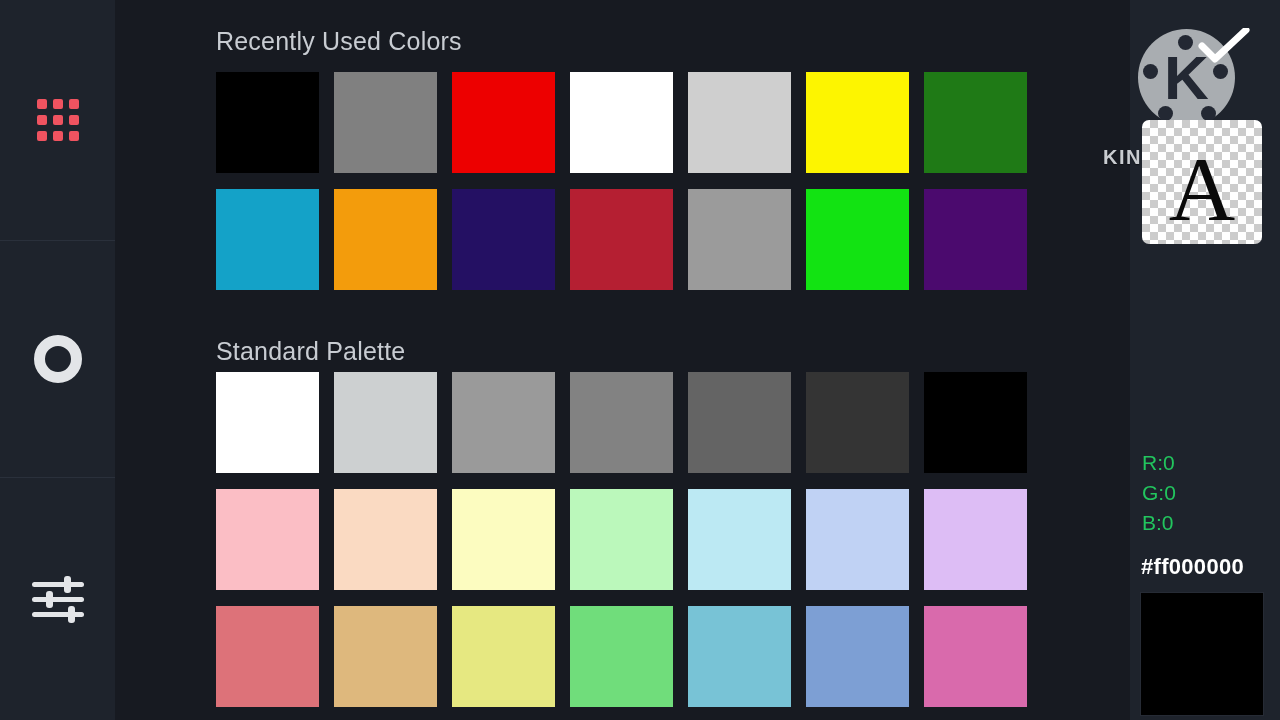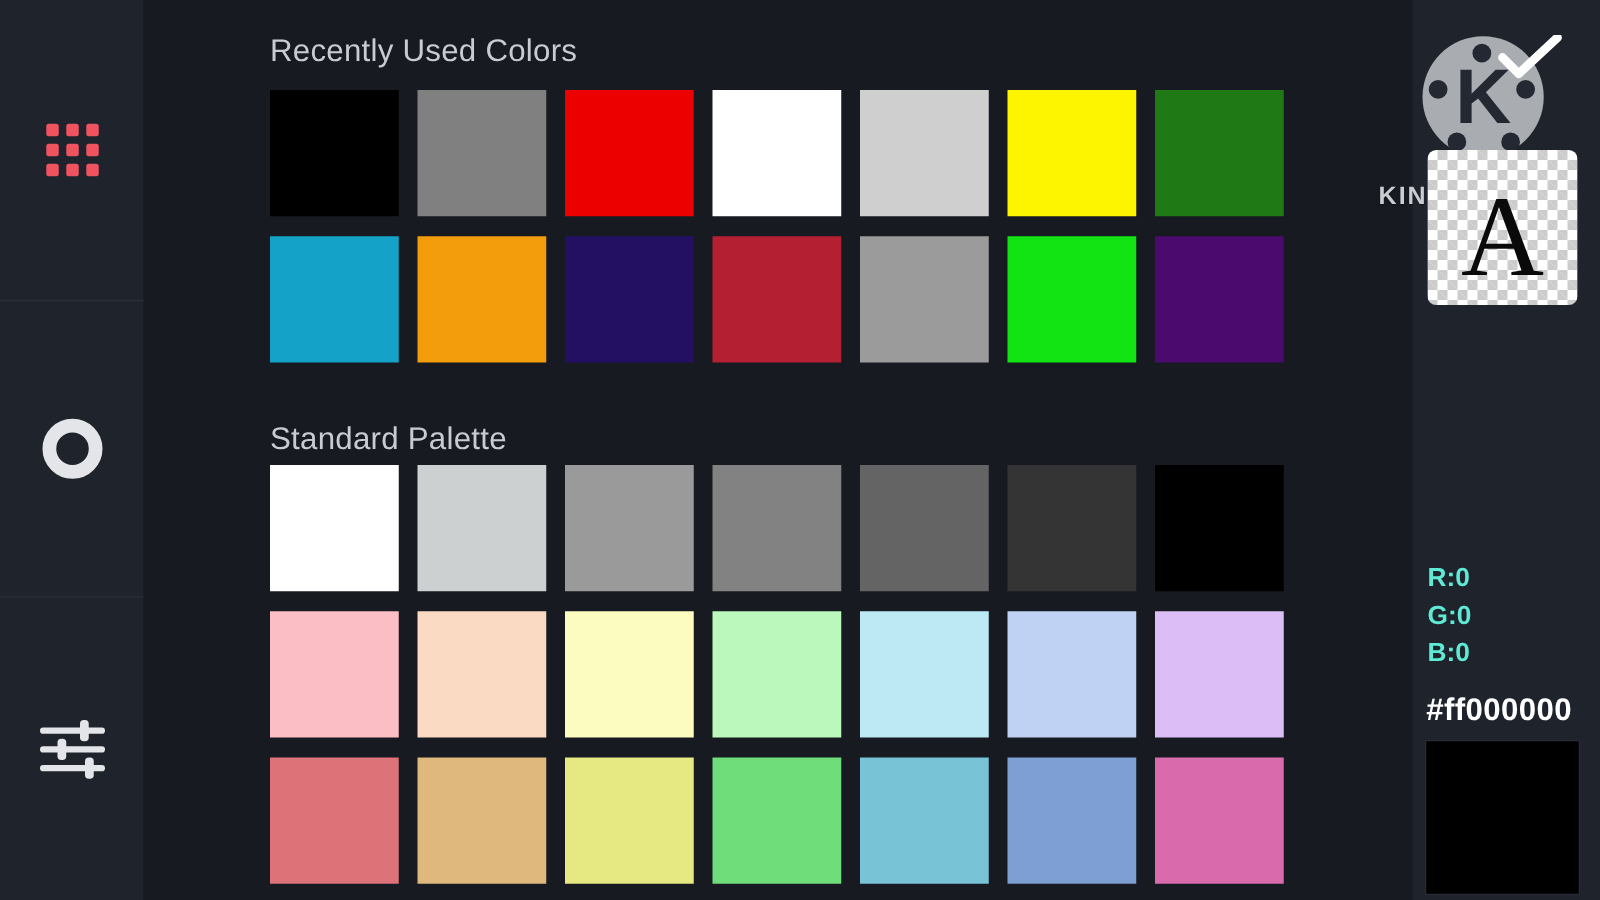--- a/index.html
+++ b/index.html
@@ -181,30 +181,30 @@
     font-size: 92px;
     color: #0a0a0a;
     line-height: 1;
     margin-top: 14px;
   }
 
   
   .rgb-block {
     position: absolute;
     left: 12px; top: 448px;
-    color: #5eead4;
+    color: #22c55e;
     font-size: 21px;
     line-height: 30px;
-    font-weight: 700;
+    font-weight: 400;
   }
   .hex-val {
     position: absolute;
     left: 11px; top: 554px;
     color: #ffffff;
-    font-size: 25px;
+    font-size: 22px;
     font-weight: 700;
     letter-spacing: 0.3px;
   }
   .color-preview {
     position: absolute;
     left: 10px; top: 592px;
     width: 124px; height: 124px;
     background: #000000;
     border: 1px solid #262b35;
   }

